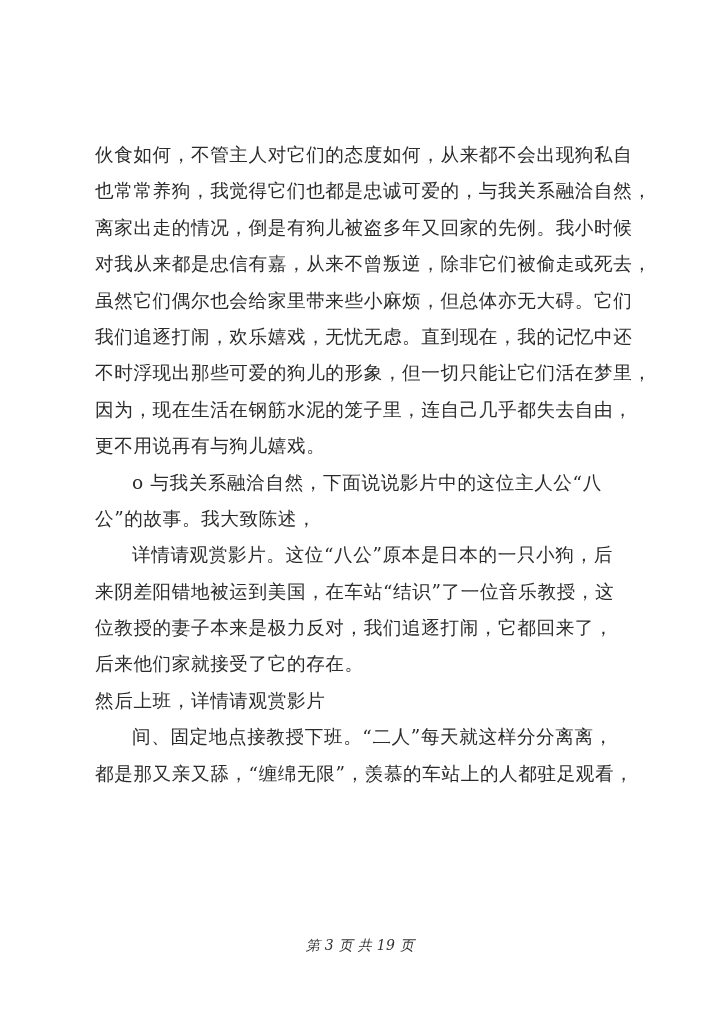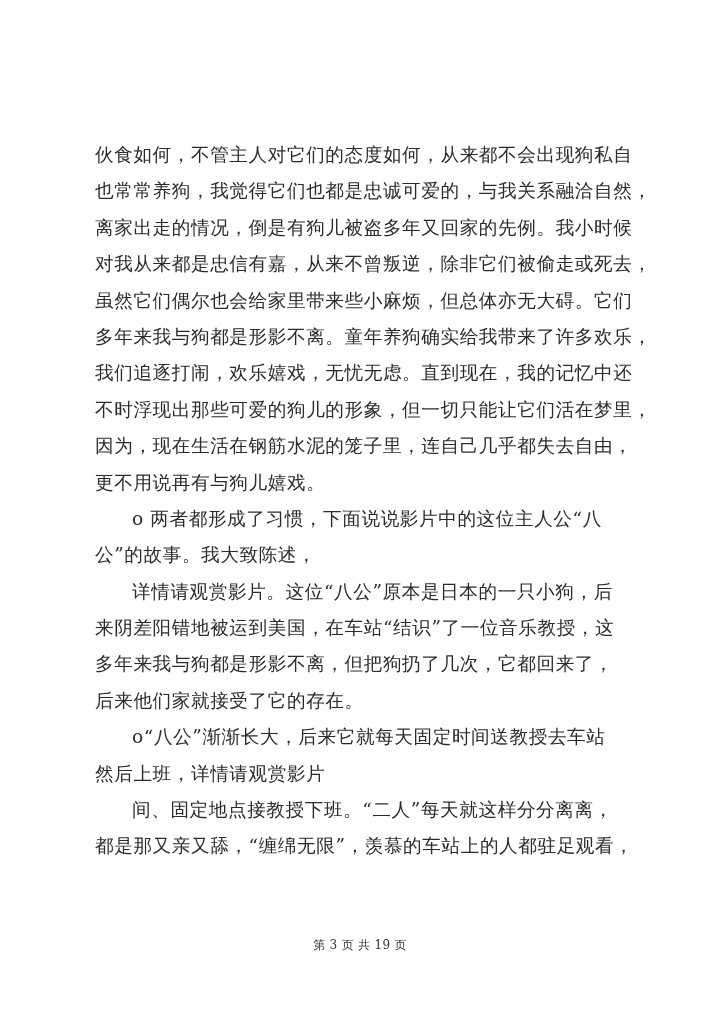--- a/index.html
+++ b/index.html
@@ -39,46 +39,45 @@
     }
     .line.indent {
       padding-left: 37px;
     }
     .footer {
       position: absolute;
       top: 937px;
       left: 0;
       width: 720px;
       text-align: center;
-      font-size: 12px;
+      font-size: 14px;
       color: #333333;
       letter-spacing: 0.3px;
+      font-style: italic;
     }
   </style>
 </head>
 <body>
 
 <div class="page">
   <div class="body-text">
     <div class="line">伙食如何，不管主人对它们的态度如何，从来都不会出现狗私自</div>
     <div class="line">也常常养狗，我觉得它们也都是忠诚可爱的，与我关系融洽自然，</div>
     <div class="line">离家出走的情况，倒是有狗儿被盗多年又回家的先例。我小时候</div>
     <div class="line">对我从来都是忠信有嘉，从来不曾叛逆，除非它们被偷走或死去，</div>
     <div class="line">虽然它们偶尔也会给家里带来些小麻烦，但总体亦无大碍。它们</div>
-    <div class="line">多年来我与狗都是形影不离。童年养狗确实给我带来了许多欢乐，</div>
     <div class="line">我们追逐打闹，欢乐嬉戏，无忧无虑。直到现在，我的记忆中还</div>
     <div class="line">不时浮现出那些可爱的狗儿的形象，但一切只能让它们活在梦里，</div>
     <div class="line">因为，现在生活在钢筋水泥的笼子里，连自己几乎都失去自由，</div>
     <div class="line">更不用说再有与狗儿嬉戏。</div>
-    <div class="line indent">o 两者都形成了习惯，下面说说影片中的这位主人公“八</div>
+    <div class="line indent">o 与我关系融洽自然，下面说说影片中的这位主人公“八</div>
     <div class="line">公”的故事。我大致陈述，</div>
     <div class="line indent">详情请观赏影片。这位“八公”原本是日本的一只小狗，后</div>
     <div class="line">来阴差阳错地被运到美国，在车站“结识”了一位音乐教授，这</div>
-    <div class="line">多年来我与狗都是形影不离，但把狗扔了几次，它都回来了，</div>
+    <div class="line">位教授的妻子本来是极力反对，我们追逐打闹，它都回来了，</div>
     <div class="line">后来他们家就接受了它的存在。</div>
-    <div class="line indent">o“八公”渐渐长大，后来它就每天固定时间送教授去车站</div>
     <div class="line">然后上班，详情请观赏影片</div>
     <div class="line indent">间、固定地点接教授下班。“二人”每天就这样分分离离，</div>
     <div class="line">都是那又亲又舔，“缠绵无限”，羡慕的车站上的人都驻足观看，</div>
   </div>
 
   <div class="footer">第 3 页  共 19 页</div>
 </div>
 
 </body></html>

